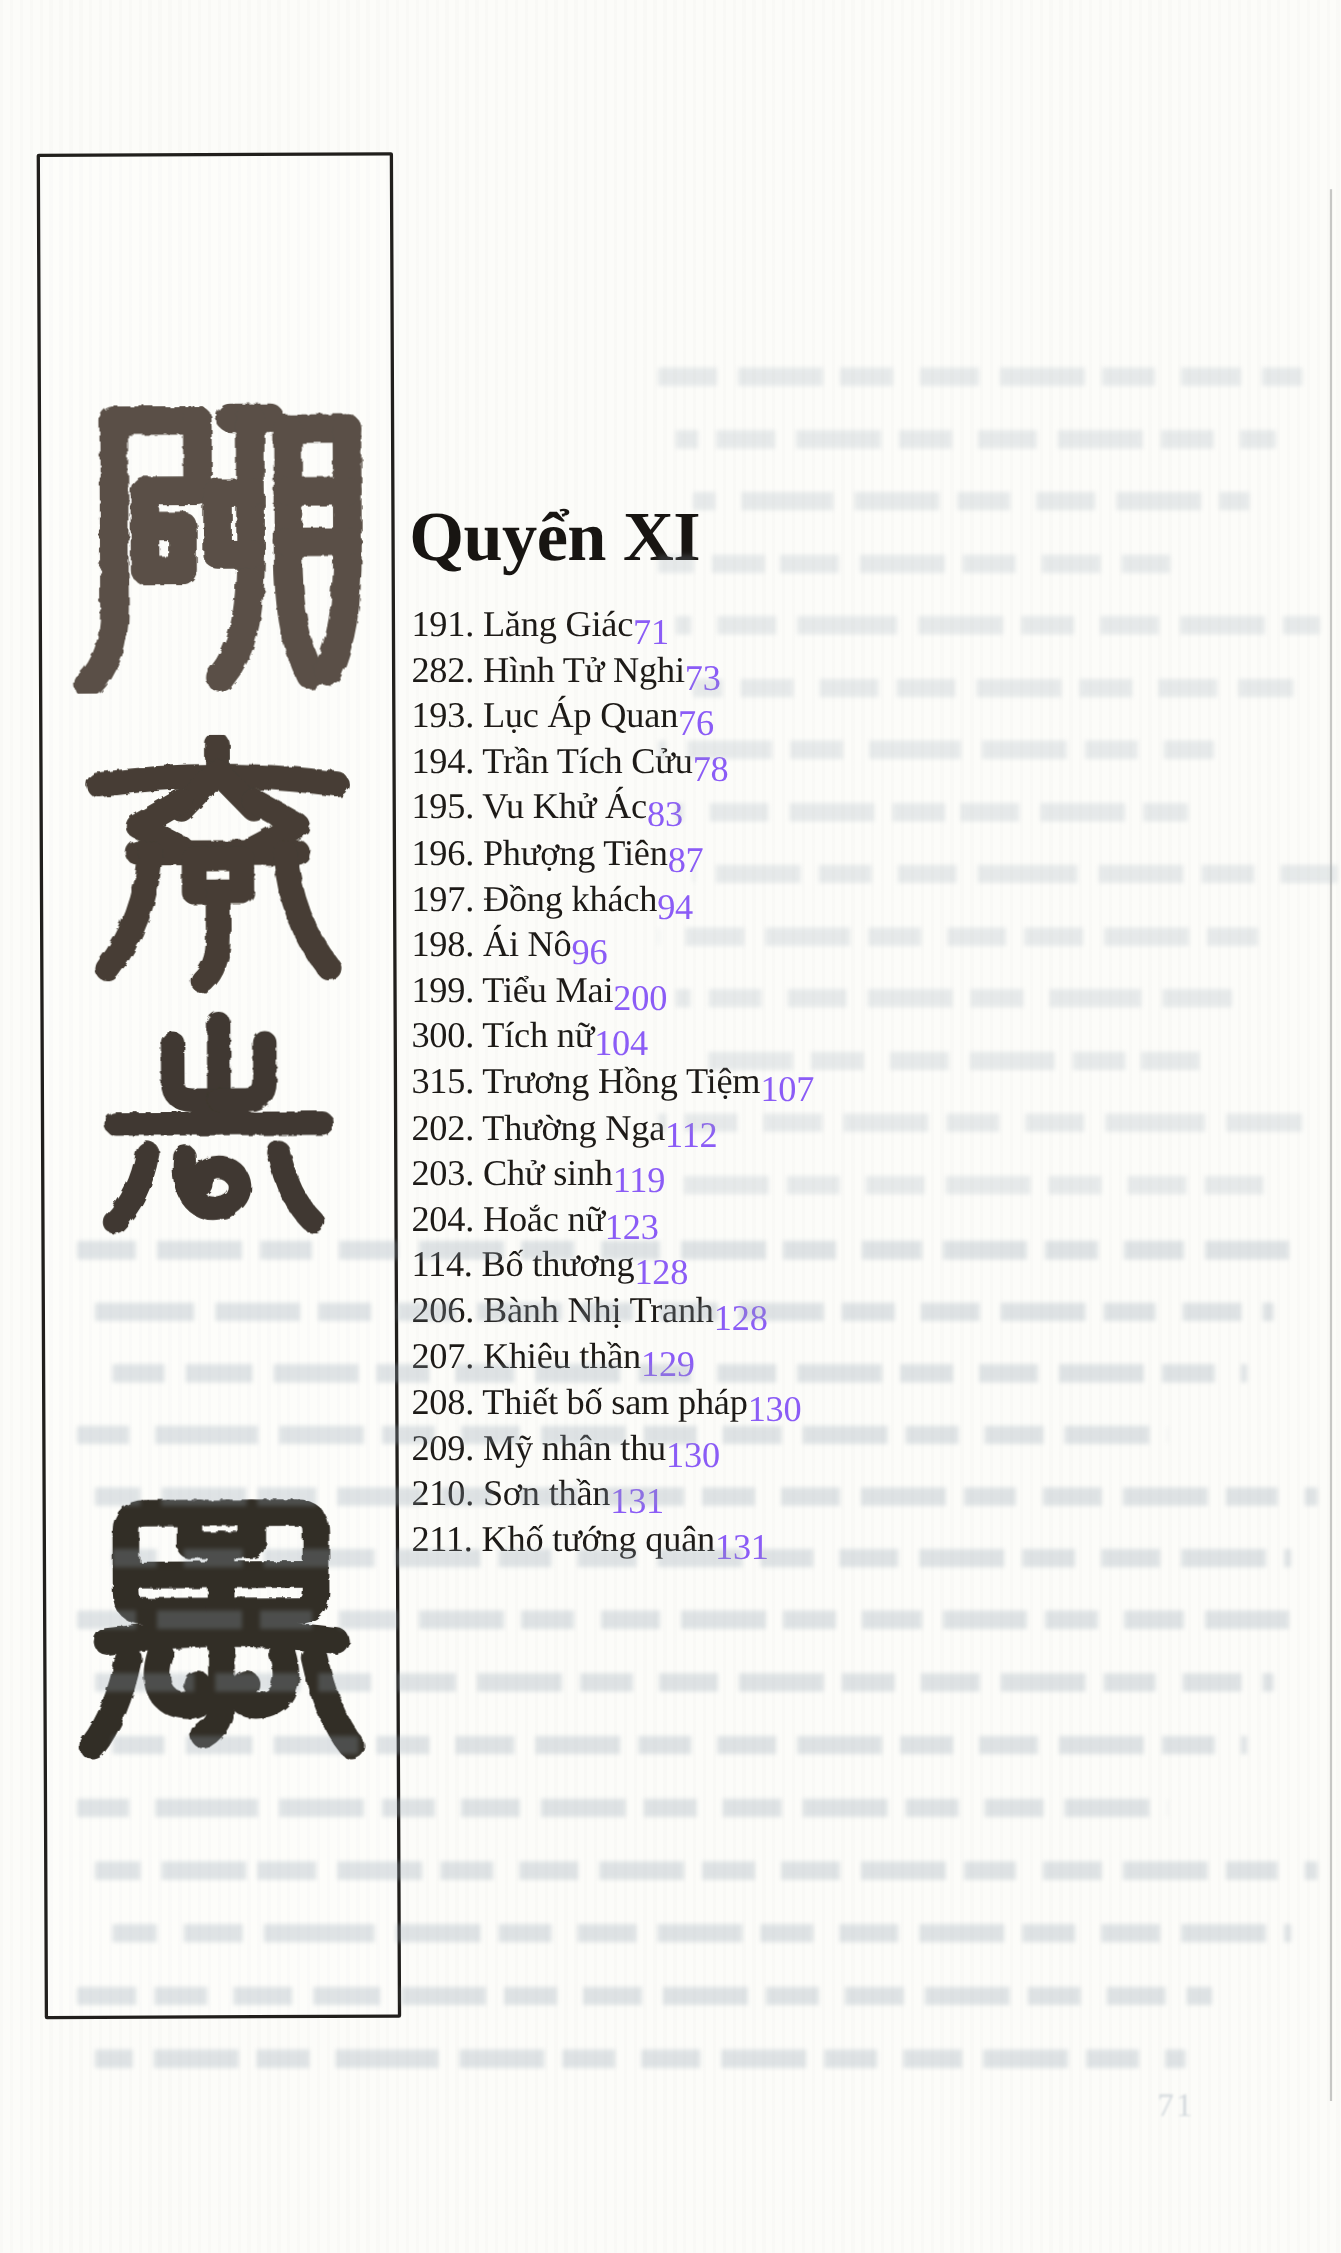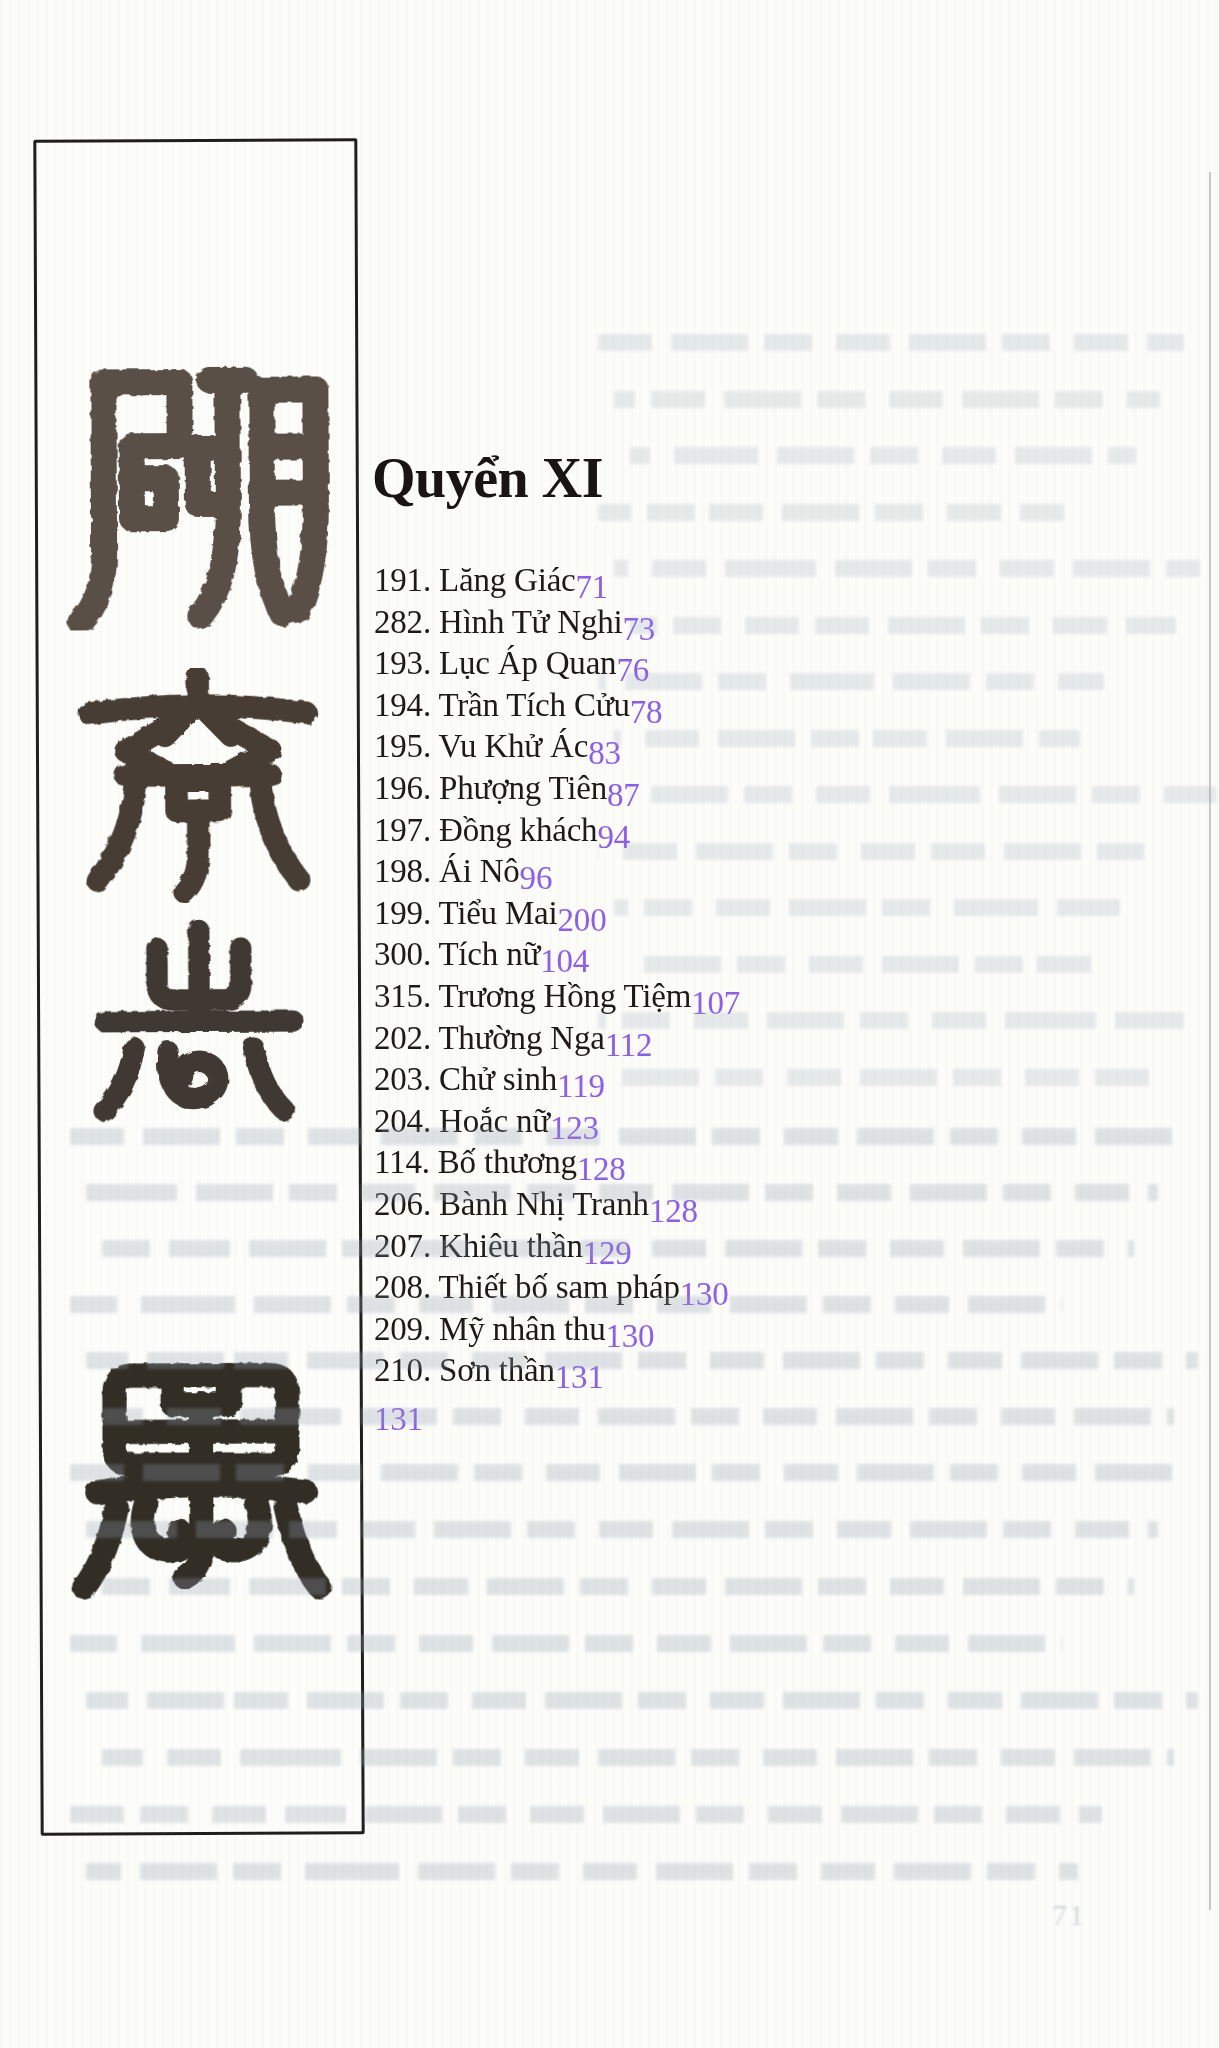--- a/index.html
+++ b/index.html
@@ -24,25 +24,25 @@
   .seal svg{display:block;width:100%;height:100%;}
   .seal path,.seal rect{fill:none;stroke-linecap:round;stroke-linejoin:round;}
   .seal-1{top:208px;height:280px;}
   .seal-2{top:526px;height:235px;}
   .seal-3{top:776px;height:205px;}
   .seal-4{top:1212px;height:262px;}
 
   
   .volume-title{
     position:absolute;left:372px;top:408px;
-    font-size:56px;letter-spacing:-0.5px;color:#181512;
+    font-size:64px;letter-spacing:-0.5px;color:#181512;
   }
   .toc{
     position:absolute;left:374px;top:548px;width:700px;
-    font-size:33px;letter-spacing:-0.2px;margin-top:12px;
+    font-size:33px;letter-spacing:-0.2px;
   }
   .toc-row{display:flex;align-items:baseline;height:41.6px;line-height:41.6px;white-space:nowrap;}
   .toc-label{flex:0 0 auto;color:#1d1a17;}
   .toc-page{flex:1 1 auto;color:#8b5cf6;transform:translateY(7px);}
 
   
   .scan-edge{
     position:absolute;left:1209px;top:172px;width:2px;height:1738px;
     background:#9a9a9a;opacity:.55;
   }
@@ -240,20 +240,21 @@
       <span class="toc-label">209. Mỹ nhân thu</span>
       <span class="toc-page">130</span>
     </div>
 
     <div class="toc-row">
       <span class="toc-label">210. Sơn thần</span>
       <span class="toc-page">131</span>
     </div>
 
     <div class="toc-row">
+      <span class="toc-label">211. Khố tướng quân</span>
       <span class="toc-page">131</span>
     </div>
   </div>
 
   <div class="scan-edge"></div>
   <div id="ghost-layer">
       <div class="ghost-line ghost-a" style="left: 598px; top: 334px; width: 586px; background-position: 0px 0px;"></div>
       <div class="ghost-line ghost-a" style="left: 614px; top: 390.5px; width: 546px; background-position: 37px 0px;"></div>
       <div class="ghost-line ghost-a" style="left: 630px; top: 447px; width: 506px; background-position: 74px 0px;"></div>
       <div class="ghost-line ghost-a" style="left: 598px; top: 503.5px; width: 466px; background-position: 111px 0px;"></div>

